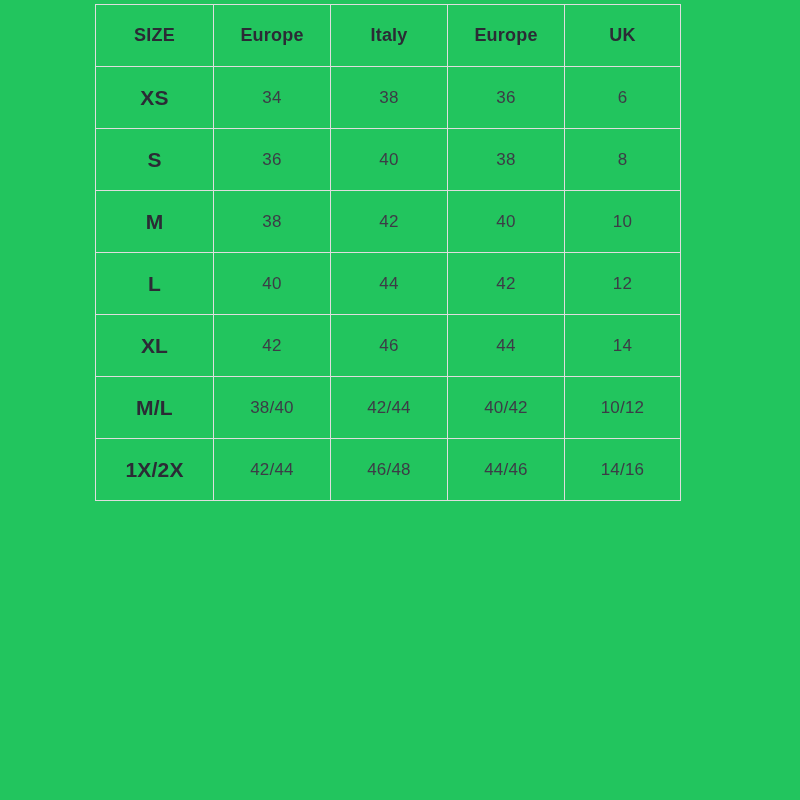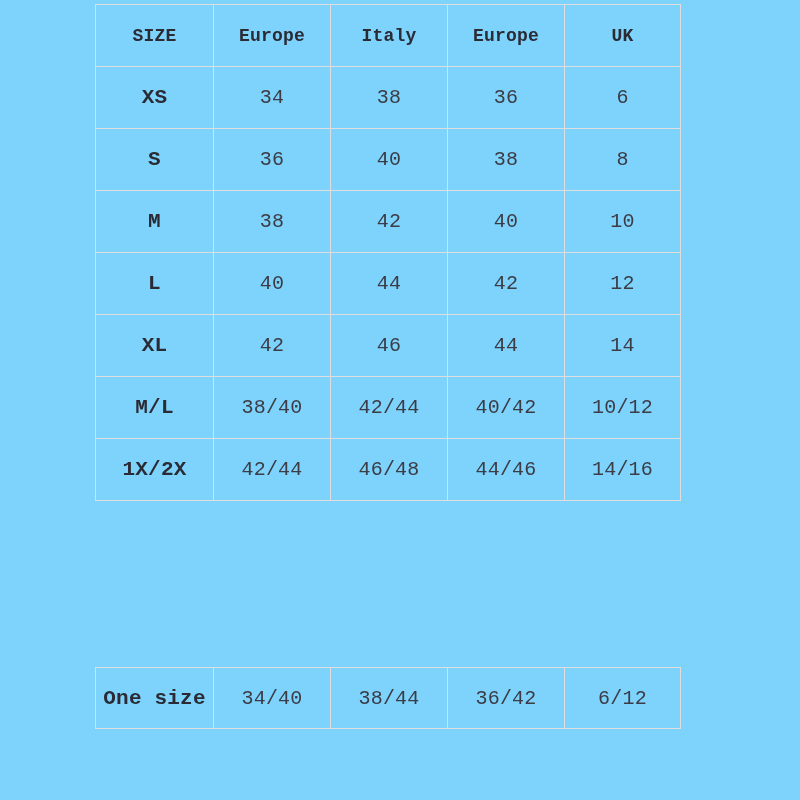--- a/index.html
+++ b/index.html
@@ -4,40 +4,39 @@
 <style>
   * { margin: 0; padding: 0; box-sizing: border-box; }
   html, body {
     width: 800px; height: 800px;
     background: #ffffff;
     font-family: "Liberation Sans", "DejaVu Sans", sans-serif;
   }
   .page {
     position: relative;
     width: 800px; height: 800px;
-    background: #7dd3fc;
+    background: #22c55e;
     overflow: hidden;
-    font-family: Liberation Mono, monospace;
   }
   table.size-table {
     position: absolute;
     left: 95px;
     width: 585px;
     border-collapse: collapse;
     table-layout: fixed;
   }
   table.t1 { top: 4px; }
   table.t2 { top: 667px; }
   .size-table th,
   .size-table td {
     border: 1px solid #dedede;
     text-align: center;
     vertical-align: middle;
     height: 62px;
-    font-size: 20px;
+    font-size: 17px;
     letter-spacing: 0.2px;
     color: #3c3c46;
     font-weight: 400;
     overflow: hidden;
     white-space: nowrap;
   }
   .size-table th {
     font-size: 18px;
     font-weight: 700;
     color: #2b2b35;
@@ -126,23 +125,16 @@
 
   <table class="size-table t2">
     <colgroup>
       <col style="width:118px">
         <col style="width:117px">
         <col style="width:117px">
         <col style="width:117px">
         <col style="width:116px">
     </colgroup>
     <tbody>
-      <tr>
-        <td class="size-cell">One size</td>
-        <td>34/40</td>
-        <td>38/44</td>
-        <td>36/42</td>
-        <td>6/12</td>
-      </tr>
     </tbody>
   </table>
 
 </div>
 
 </body></html>

